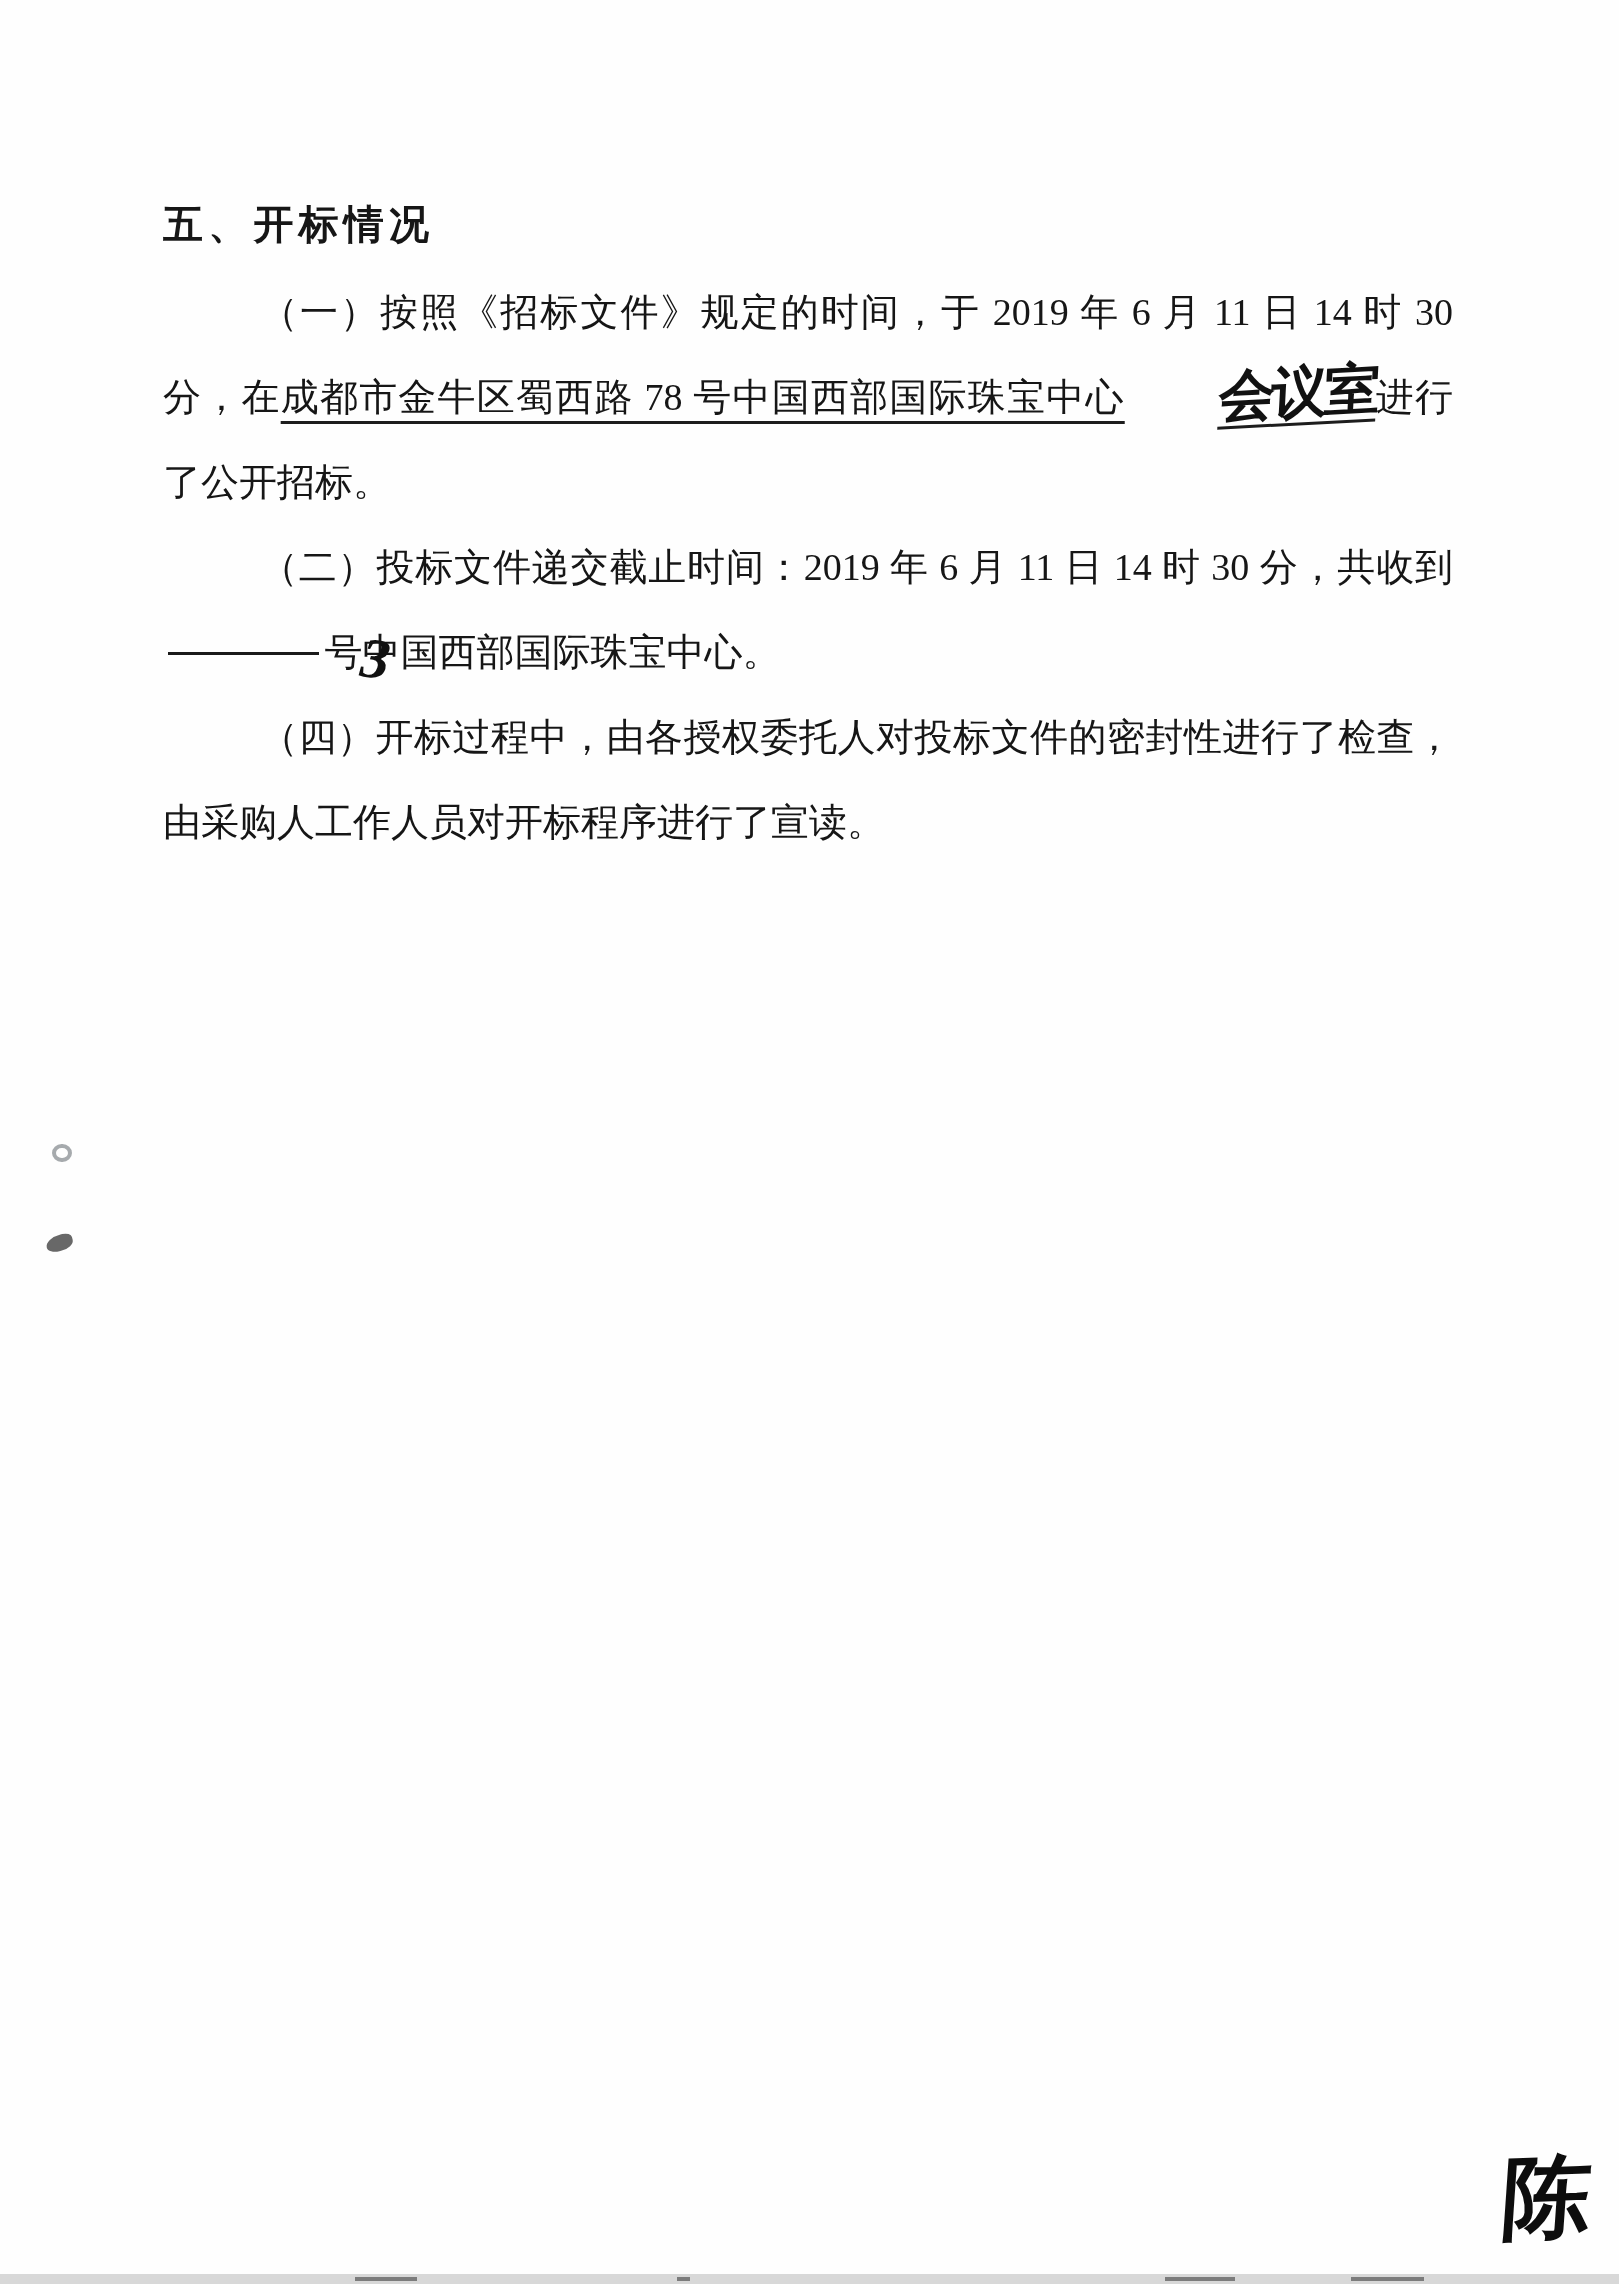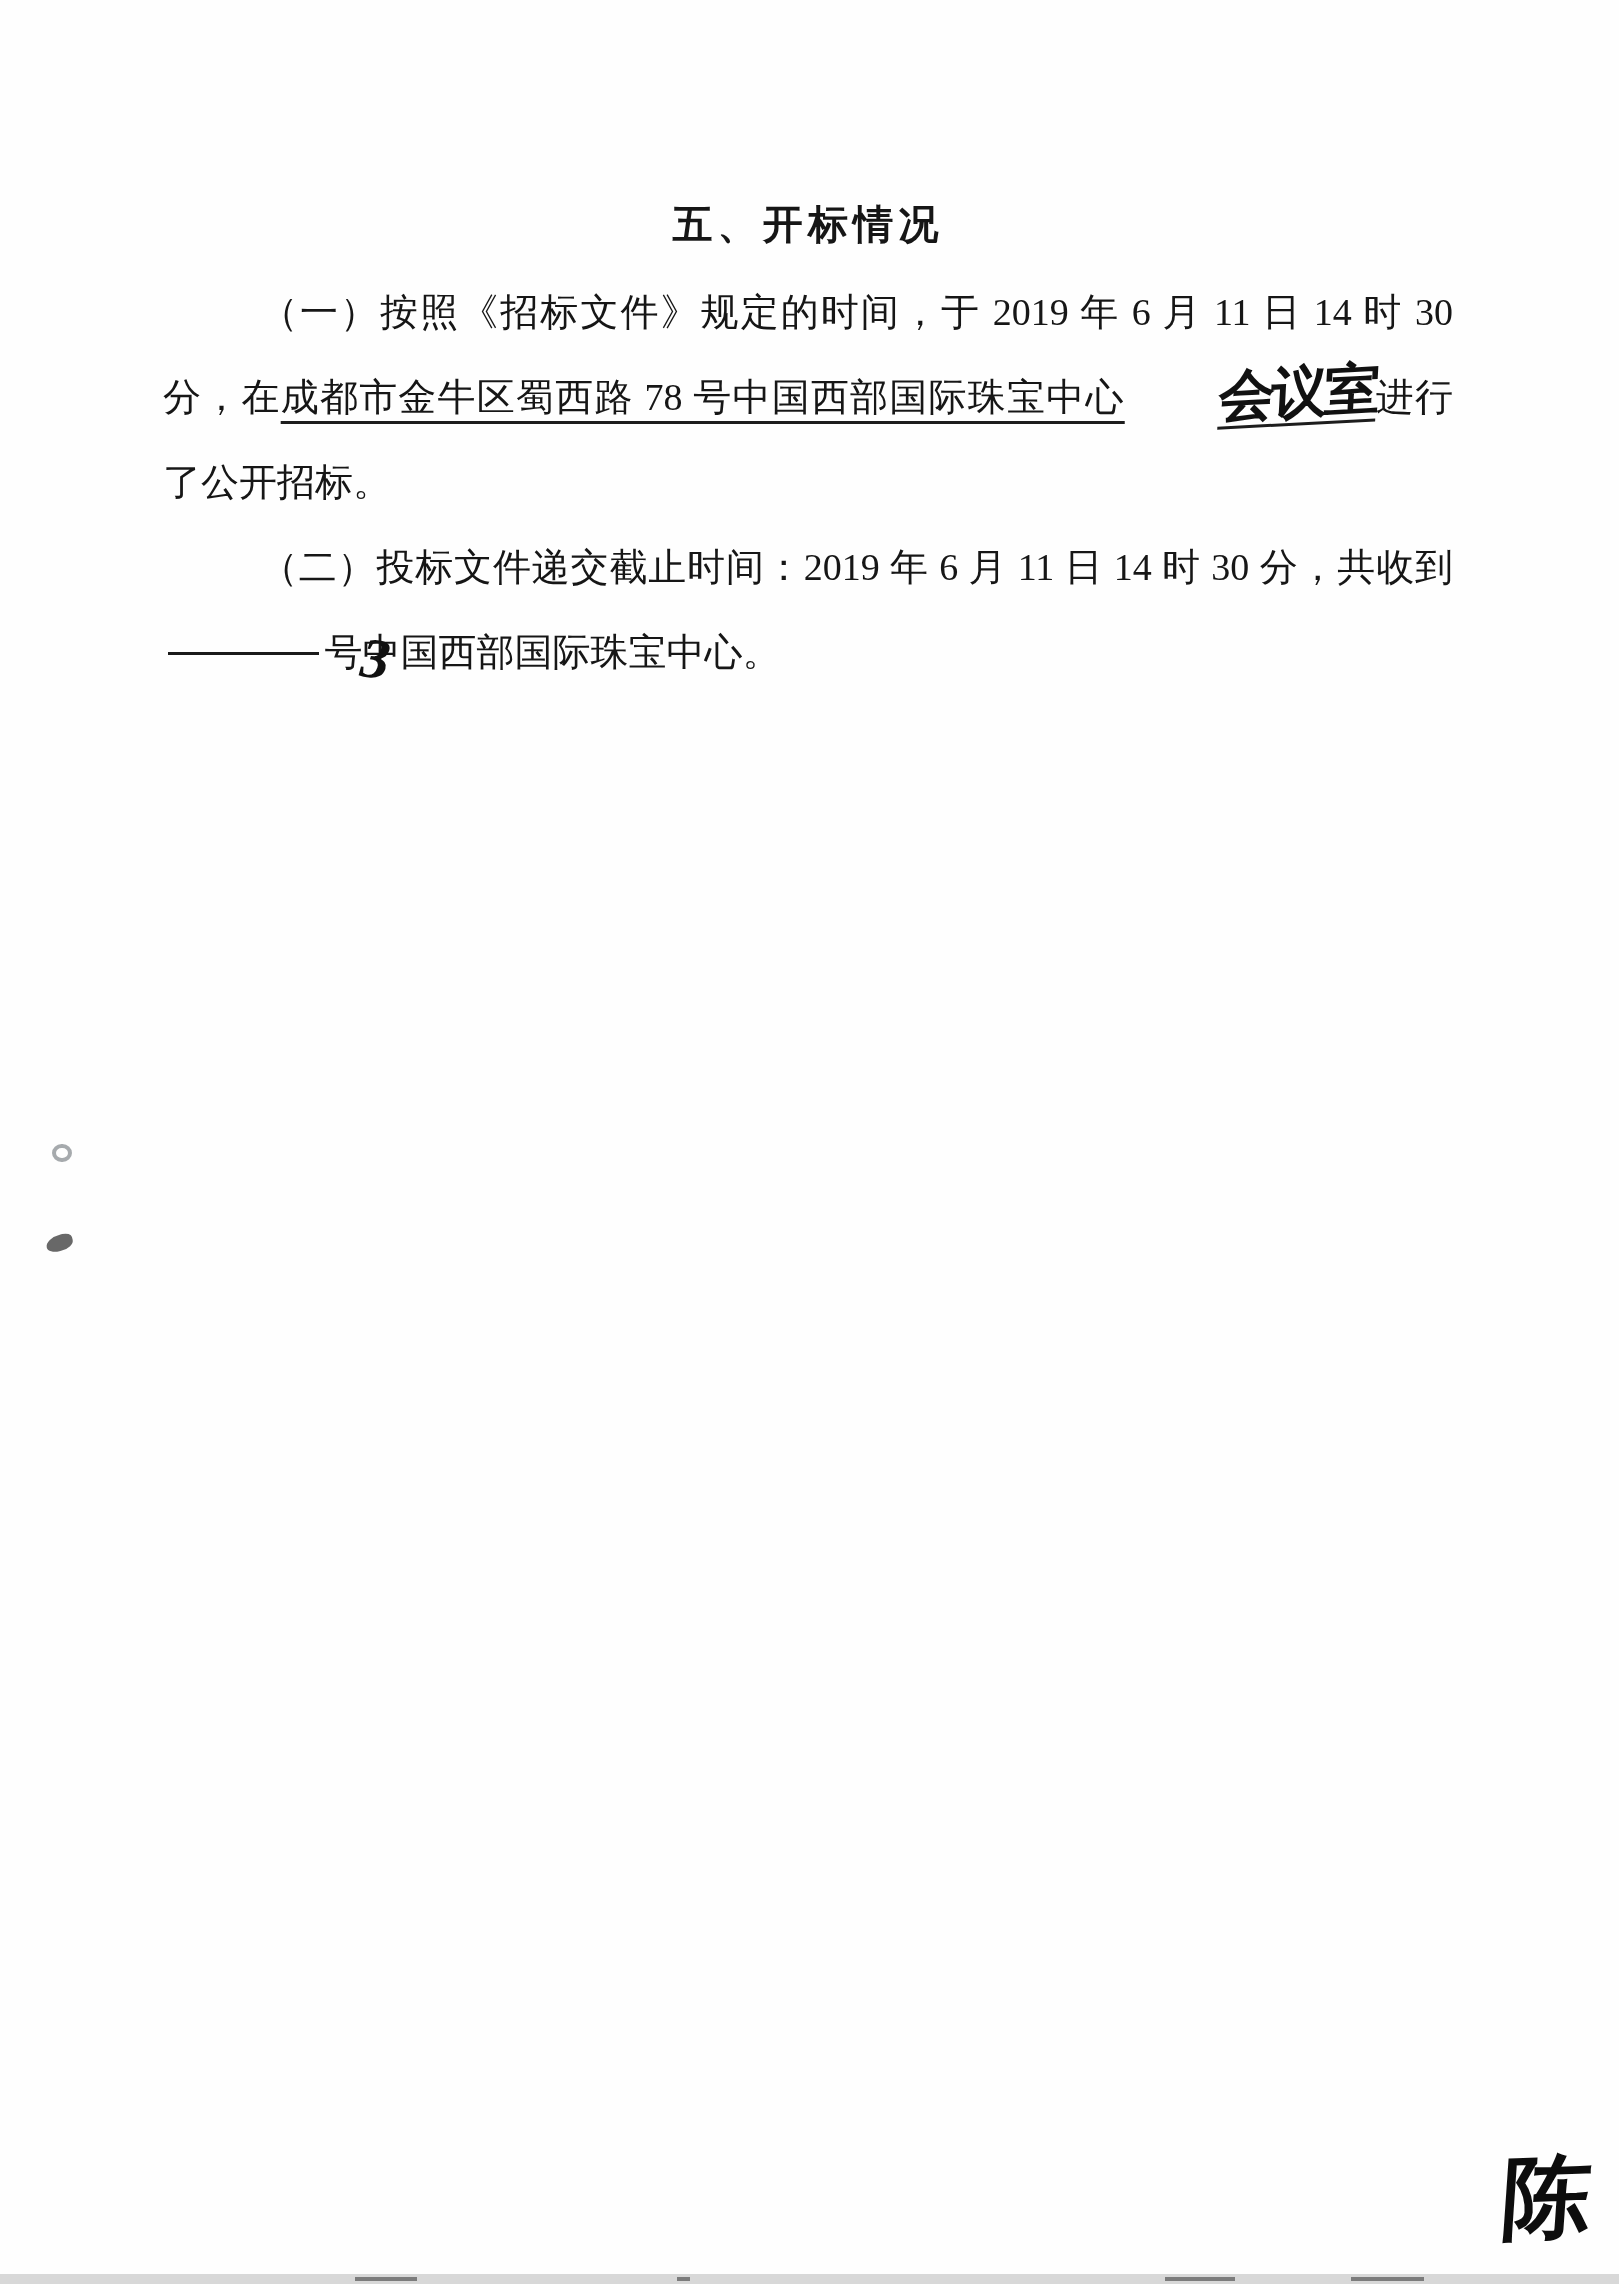--- a/index.html
+++ b/index.html
@@ -16,21 +16,20 @@
     position:absolute;
     left:163px;
     top:181px;
     width:1290px;
     font-size:38px;
     line-height:85px;
     text-align:justify;
     text-justify:inter-character;
   }
   .doc-title{
-    text-align:center;
     font-weight:bold;
     font-size:40px;
     line-height:88px;
     letter-spacing:5.2px;
     margin:0 0 1.3px 0;
   }
   .para{
     margin:0;
     text-indent:2.55em;
   }
@@ -122,20 +121,21 @@
 </head>
 <body>
 
 <div class="page">
 
   <div class="content">
     <div class="doc-title">五、开标情况</div>
     <div>
         <p class="para"><span>（一）按照《招标文件》规定的时间，于 2019 年 6 月 11 日 14 时 30 分，在</span><span class="u">成都市金牛区蜀西路 78 号中国西部国际珠宝中心</span><span class="u hw hw-room">会议室</span><span>进行了公开招标。</span></p>
         <p class="para"><span>（二）投标文件递交截止时间：2019 年 6 月 11 日 14 时 30 分，共收到</span><span class="blank"><span class="hw hw-count">3</span></span><span>号中国西部国际珠宝中心。</span></p>
+        <p class="para"><span>（四）开标过程中，由各授权委托人对投标文件的密封性进行了检查，由采购人工作人员对开标程序进行了宣读。</span></p>
       </div>
   </div>
 
   <div class="signature hw">陈</div>
 
   <div class="smudge-ring"></div>
   <div class="smudge-blob"></div>
 
   <div class="edge-strip">
     <div class="edge-mark m1"></div>

